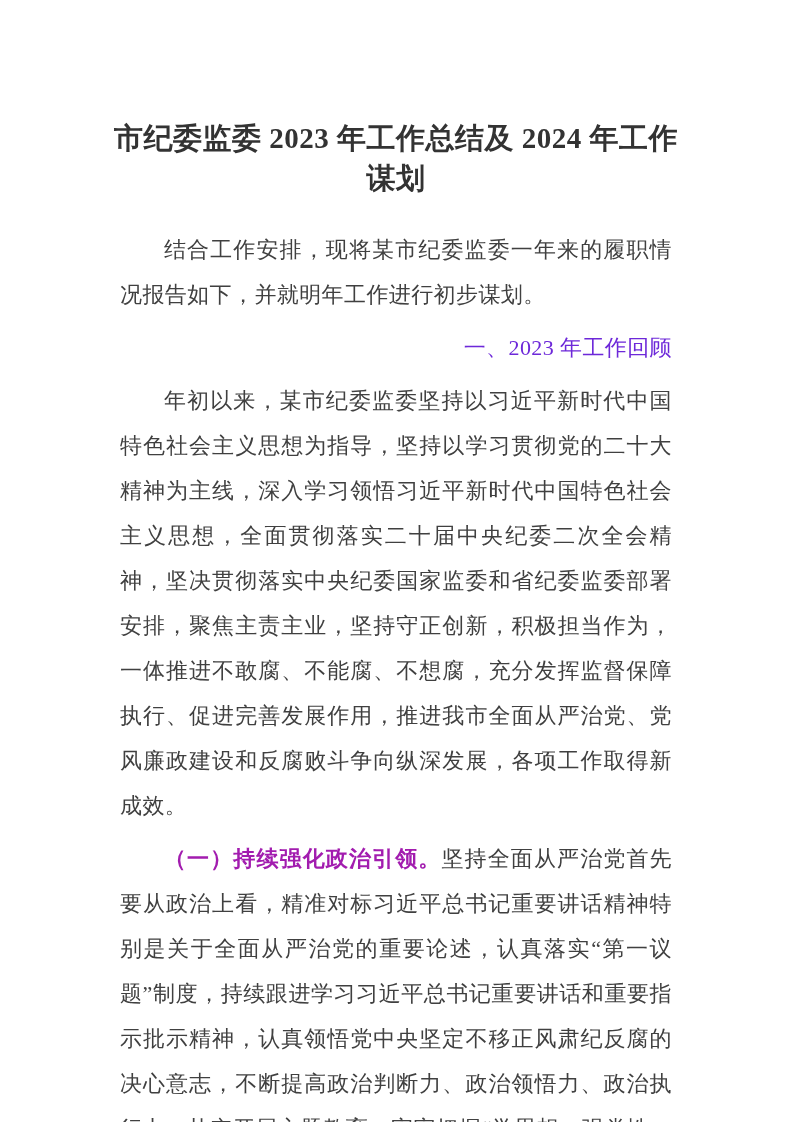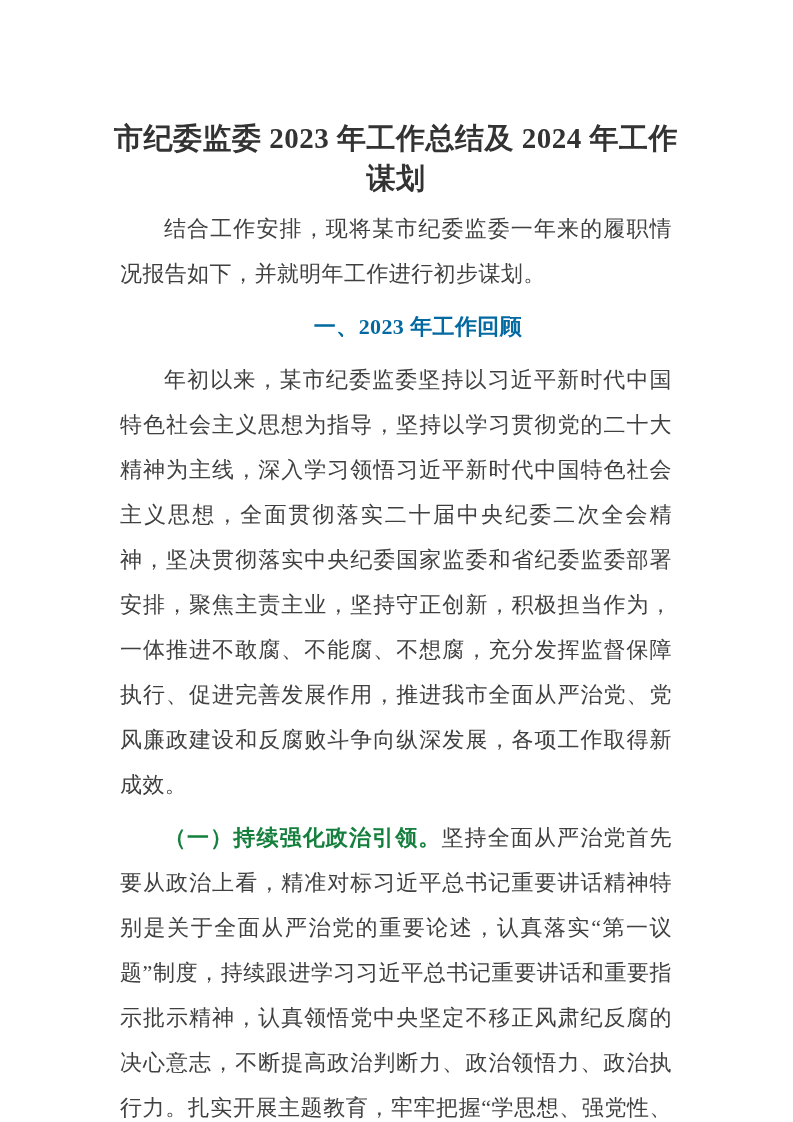--- a/index.html
+++ b/index.html
@@ -18,39 +18,39 @@
     padding: 118px 113px 0 112px;
     font-family: "Liberation Serif", "DejaVu Serif", serif;
     color: #404040;
   }
   .doc-title {
     font-size: 29px;
     font-weight: bold;
     color: #333333;
     text-align: center;
     line-height: 40px;
-    margin: 0 0 8px 0;
+    margin: 0 0 29px 0;
     letter-spacing: 0.5px;
   }
   .para {
     font-size: 22px;
     line-height: 45px;
     margin: 8px;
     text-indent: 2em;
     text-align: justify;
     letter-spacing: 0.4px;
   }
   .para.heading {
-    font-weight: bold;
-    color: #0369a1;
-    text-align: center;
+    font-weight: normal;
+    color: #6d28d9;
+    text-align: right;
   }
   .lead {
     font-weight: bold;
-    color: #15803d;
+    color: #a21caf;
   }
 </style>
 </head>
 <body>
 
 <div class="page">
   <h1 class="doc-title">市纪委监委 2023 年工作总结及 2024 年工作谋划</h1>
 
   <p class="para">结合工作安排，现将某市纪委监委一年来的履职情况报告如下，并就明年工作进行初步谋划。</p>
 

